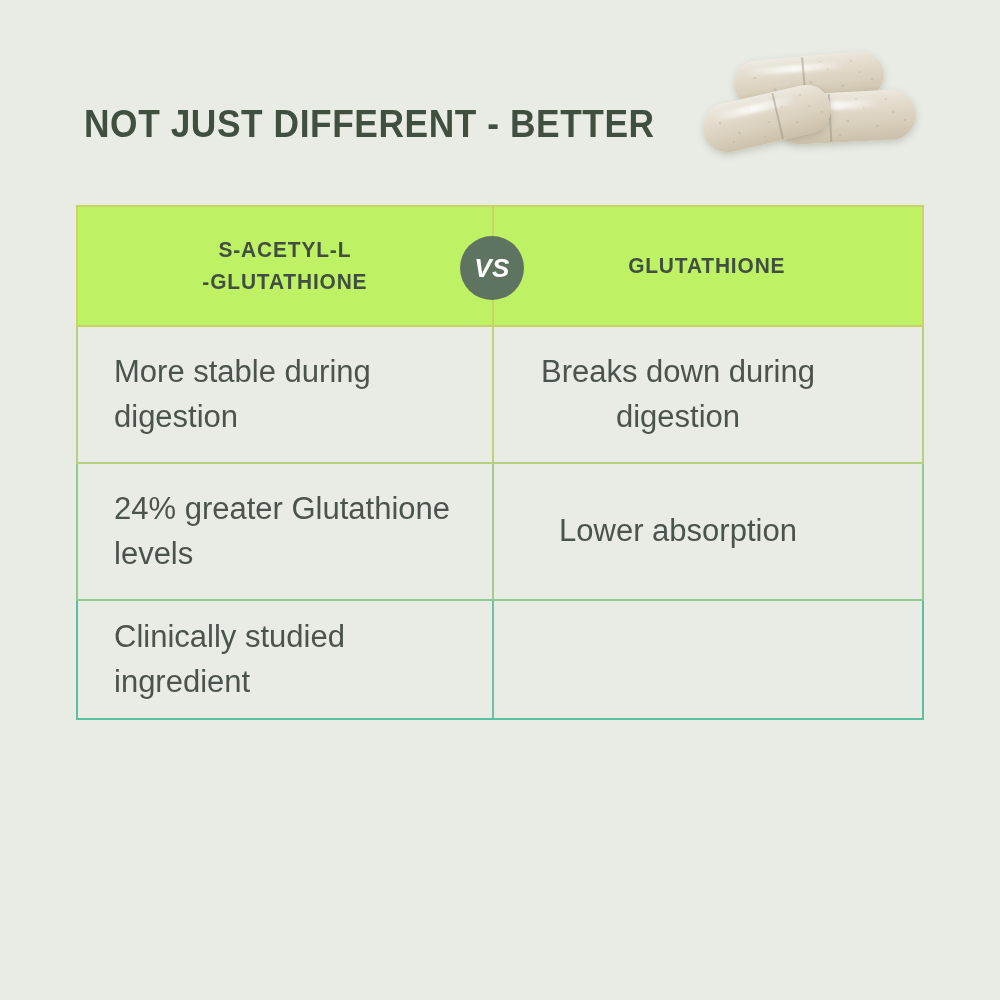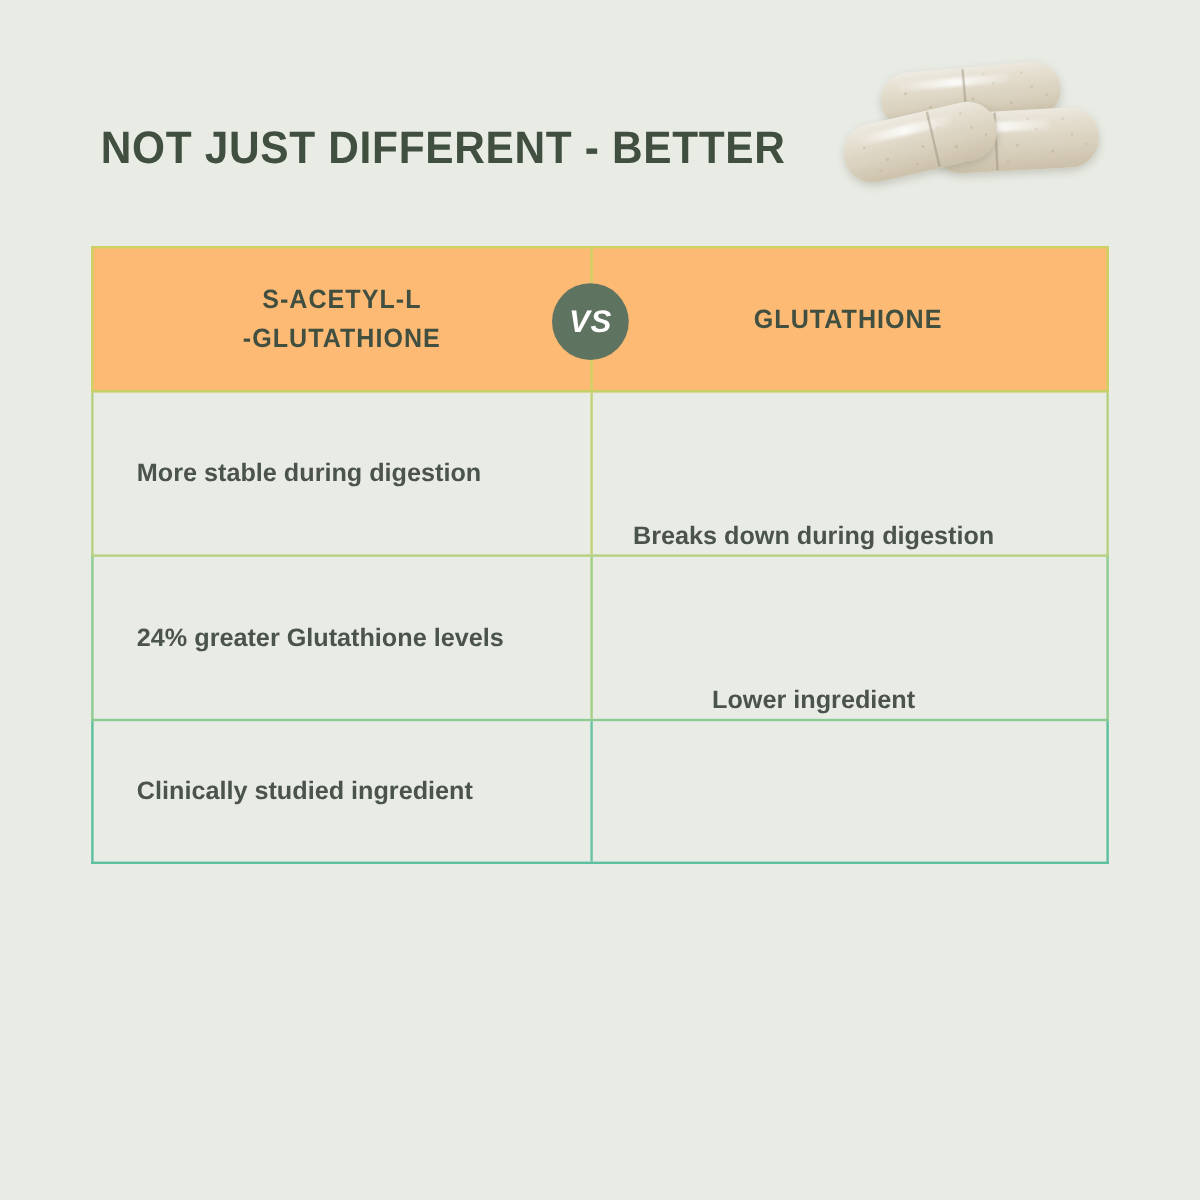--- a/index.html
+++ b/index.html
@@ -111,21 +111,21 @@
     display: flex;
     align-items: center;
     position: relative;
   }
   .cell-left  { width: 416px; }
   .cell-right { width: 432px; }
 
   
   #table-header-row {
     height: 122px;
-    background: #fdba74;
+    background: #bef264;
     border: 2px solid #ccd264;
     border-bottom: 2px solid #c6d069;
   }
   #table-header-row .cell-left  { width: 414px; justify-content: center; }
   #table-header-row .cell-right { width: 430px; justify-content: center; }
   #header-divider {
     position: absolute;
     left: 414px; top: 0; bottom: 0;
     width: 2px;
     background: #ccd264;
@@ -185,27 +185,26 @@
     width: 414px;
     padding: 0 24px 0 36px;
     justify-content: flex-start;
     text-align: left;
   }
   .body-row .cell-right {
     width: 372px;
     padding: 0 20px;
     justify-content: center;
     text-align: center;
-    align-items: flex-end;
   }
   .cell-text {
-    font-size: 21px;
+    font-size: 31px;
     line-height: 1.42;
     color: #4b544c;
-    font-weight: bold;
+    font-weight: normal;
   }
 </style>
 </head>
 <body>
 
 <div id="page-title">NOT JUST DIFFERENT - BETTER</div>
 
 <div id="capsules">
   <div class="capsule" id="capsule-back">
     <div class="speck"></div>
@@ -251,21 +250,21 @@
       <span class="cell-text">Breaks down during digestion</span>
     </div>
   </div>
 
   <div class="row body-row" id="body-row-1">
     <div class="cell cell-left">
       <span class="cell-text">24% greater Glutathione levels</span>
     </div>
     <div class="row-divider"></div>
     <div class="cell cell-right">
-      <span class="cell-text">Lower ingredient</span>
+      <span class="cell-text">Lower absorption</span>
     </div>
   </div>
 
 
   <div class="row body-row" id="body-row-3">
     <div class="cell cell-left">
       <span class="cell-text">Clinically studied ingredient</span>
     </div>
     <div class="row-divider"></div>
   </div>

